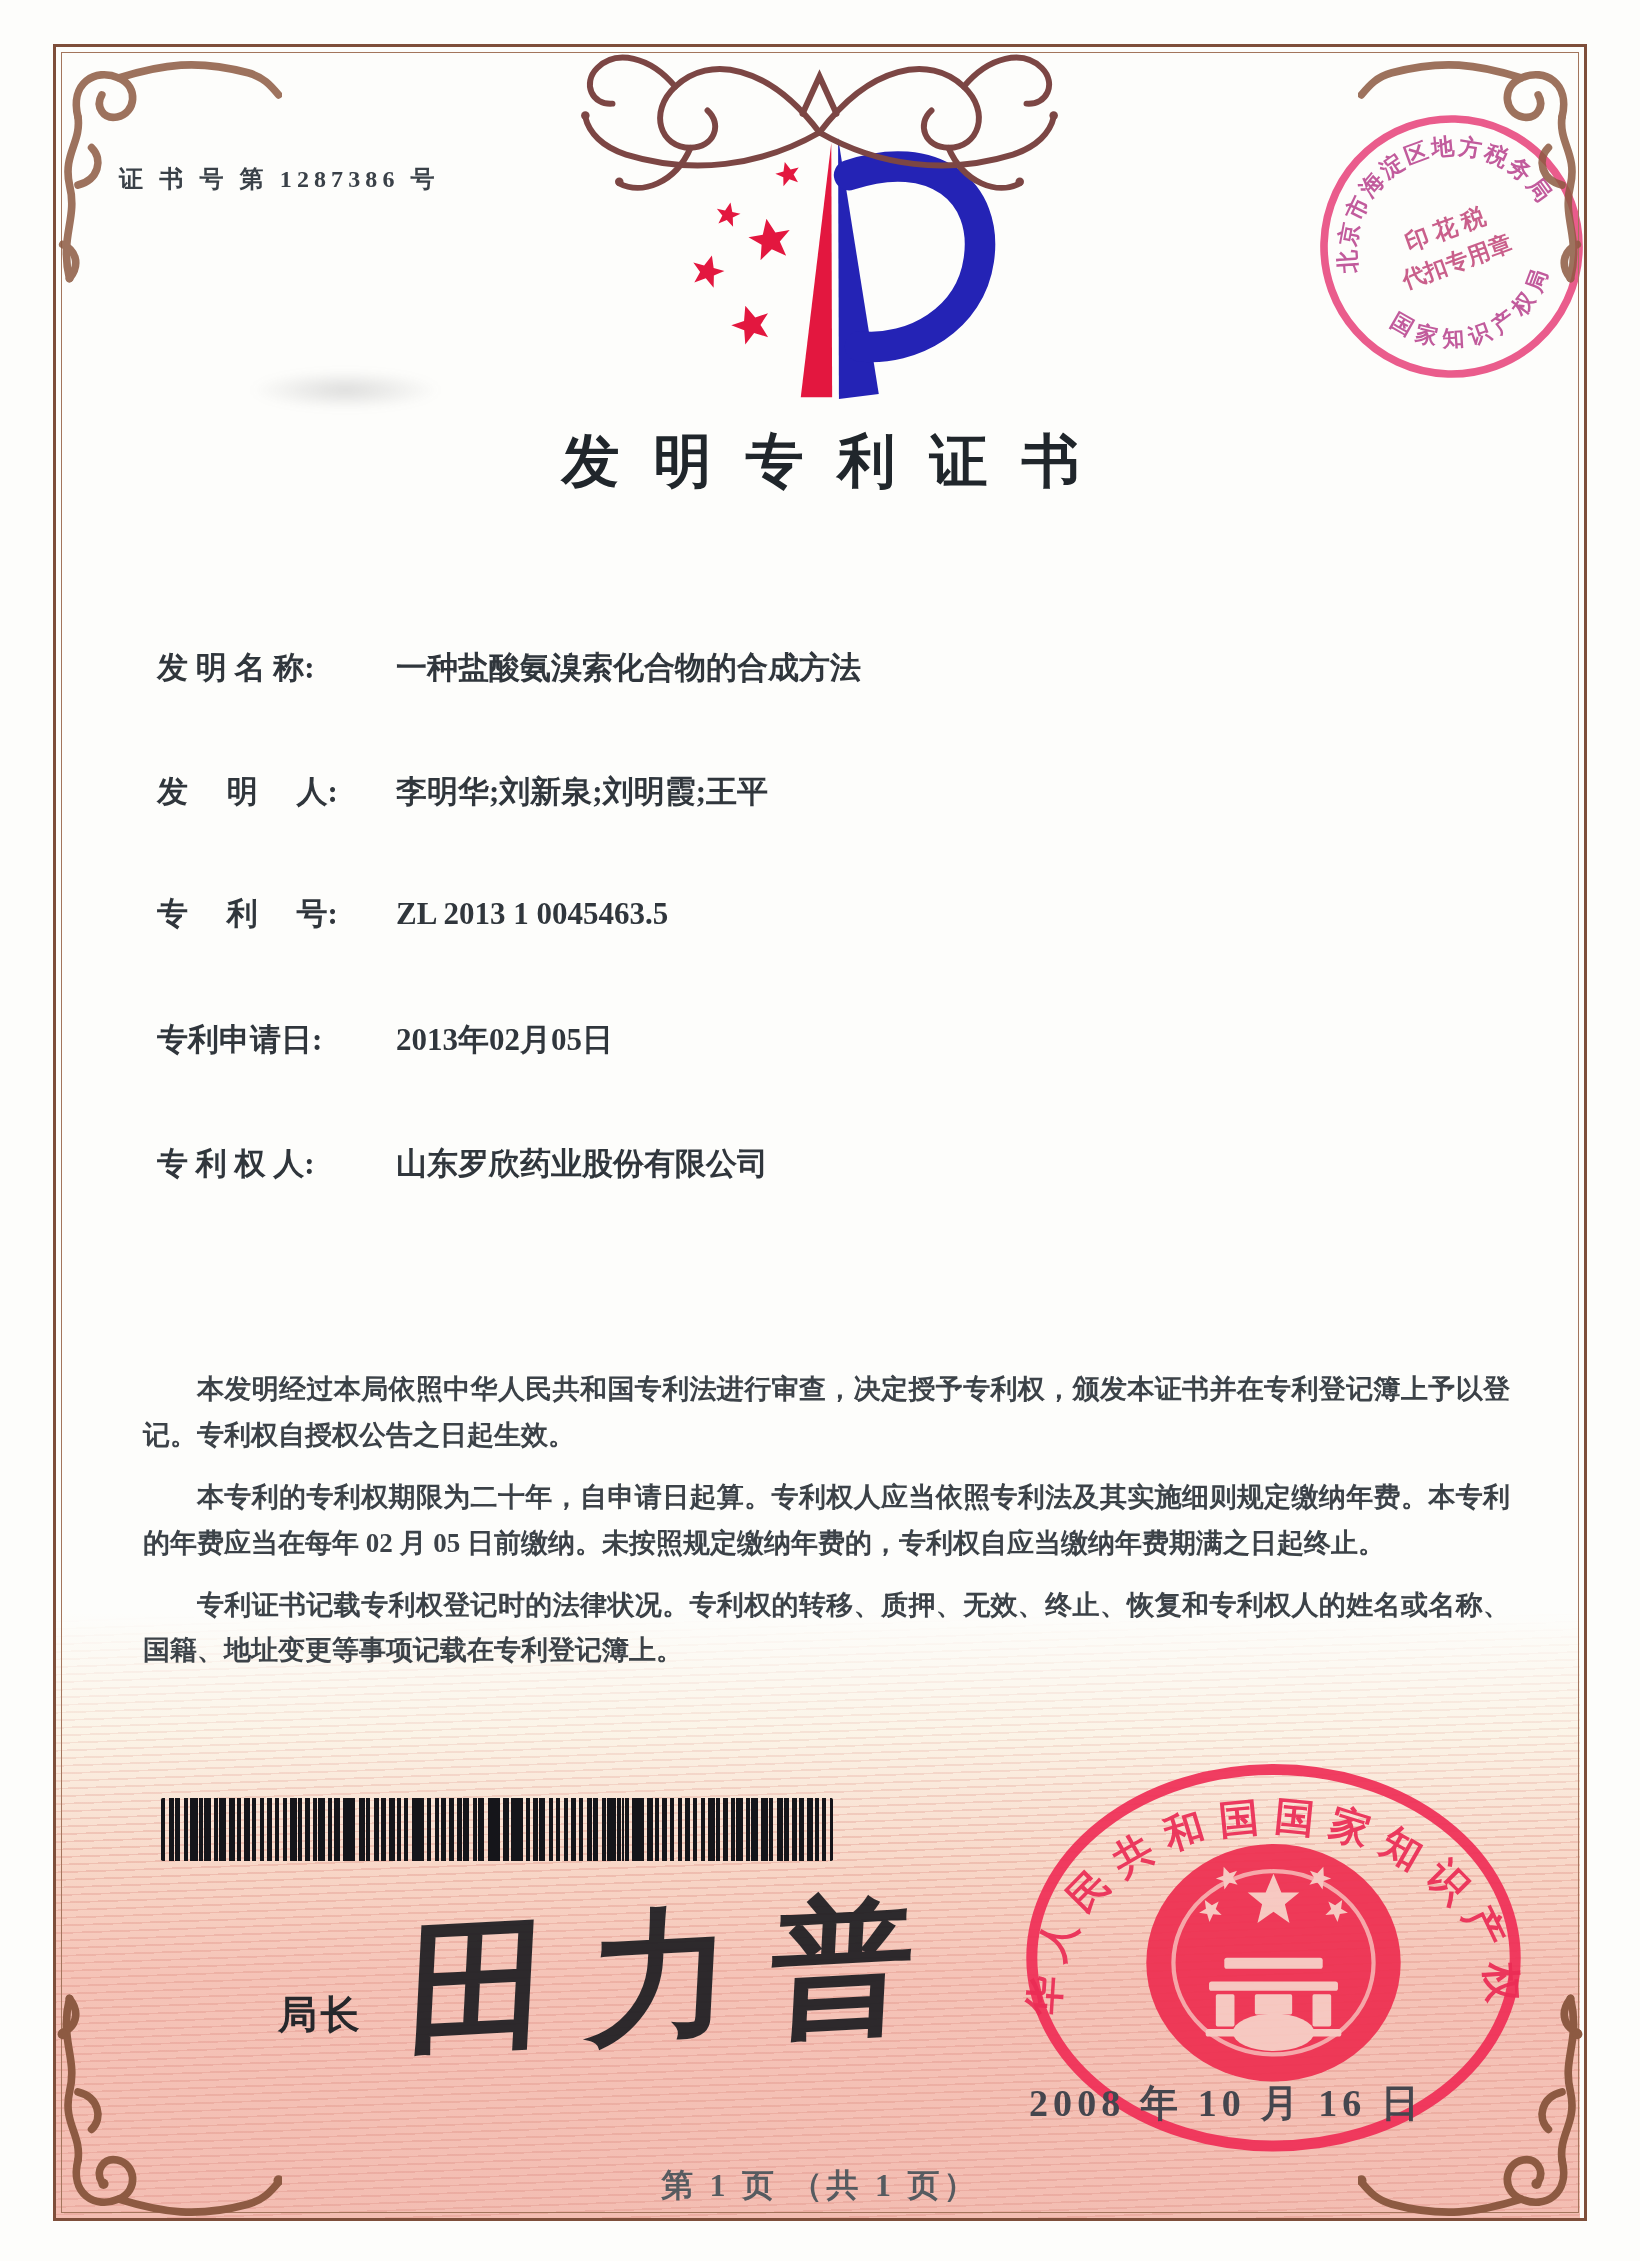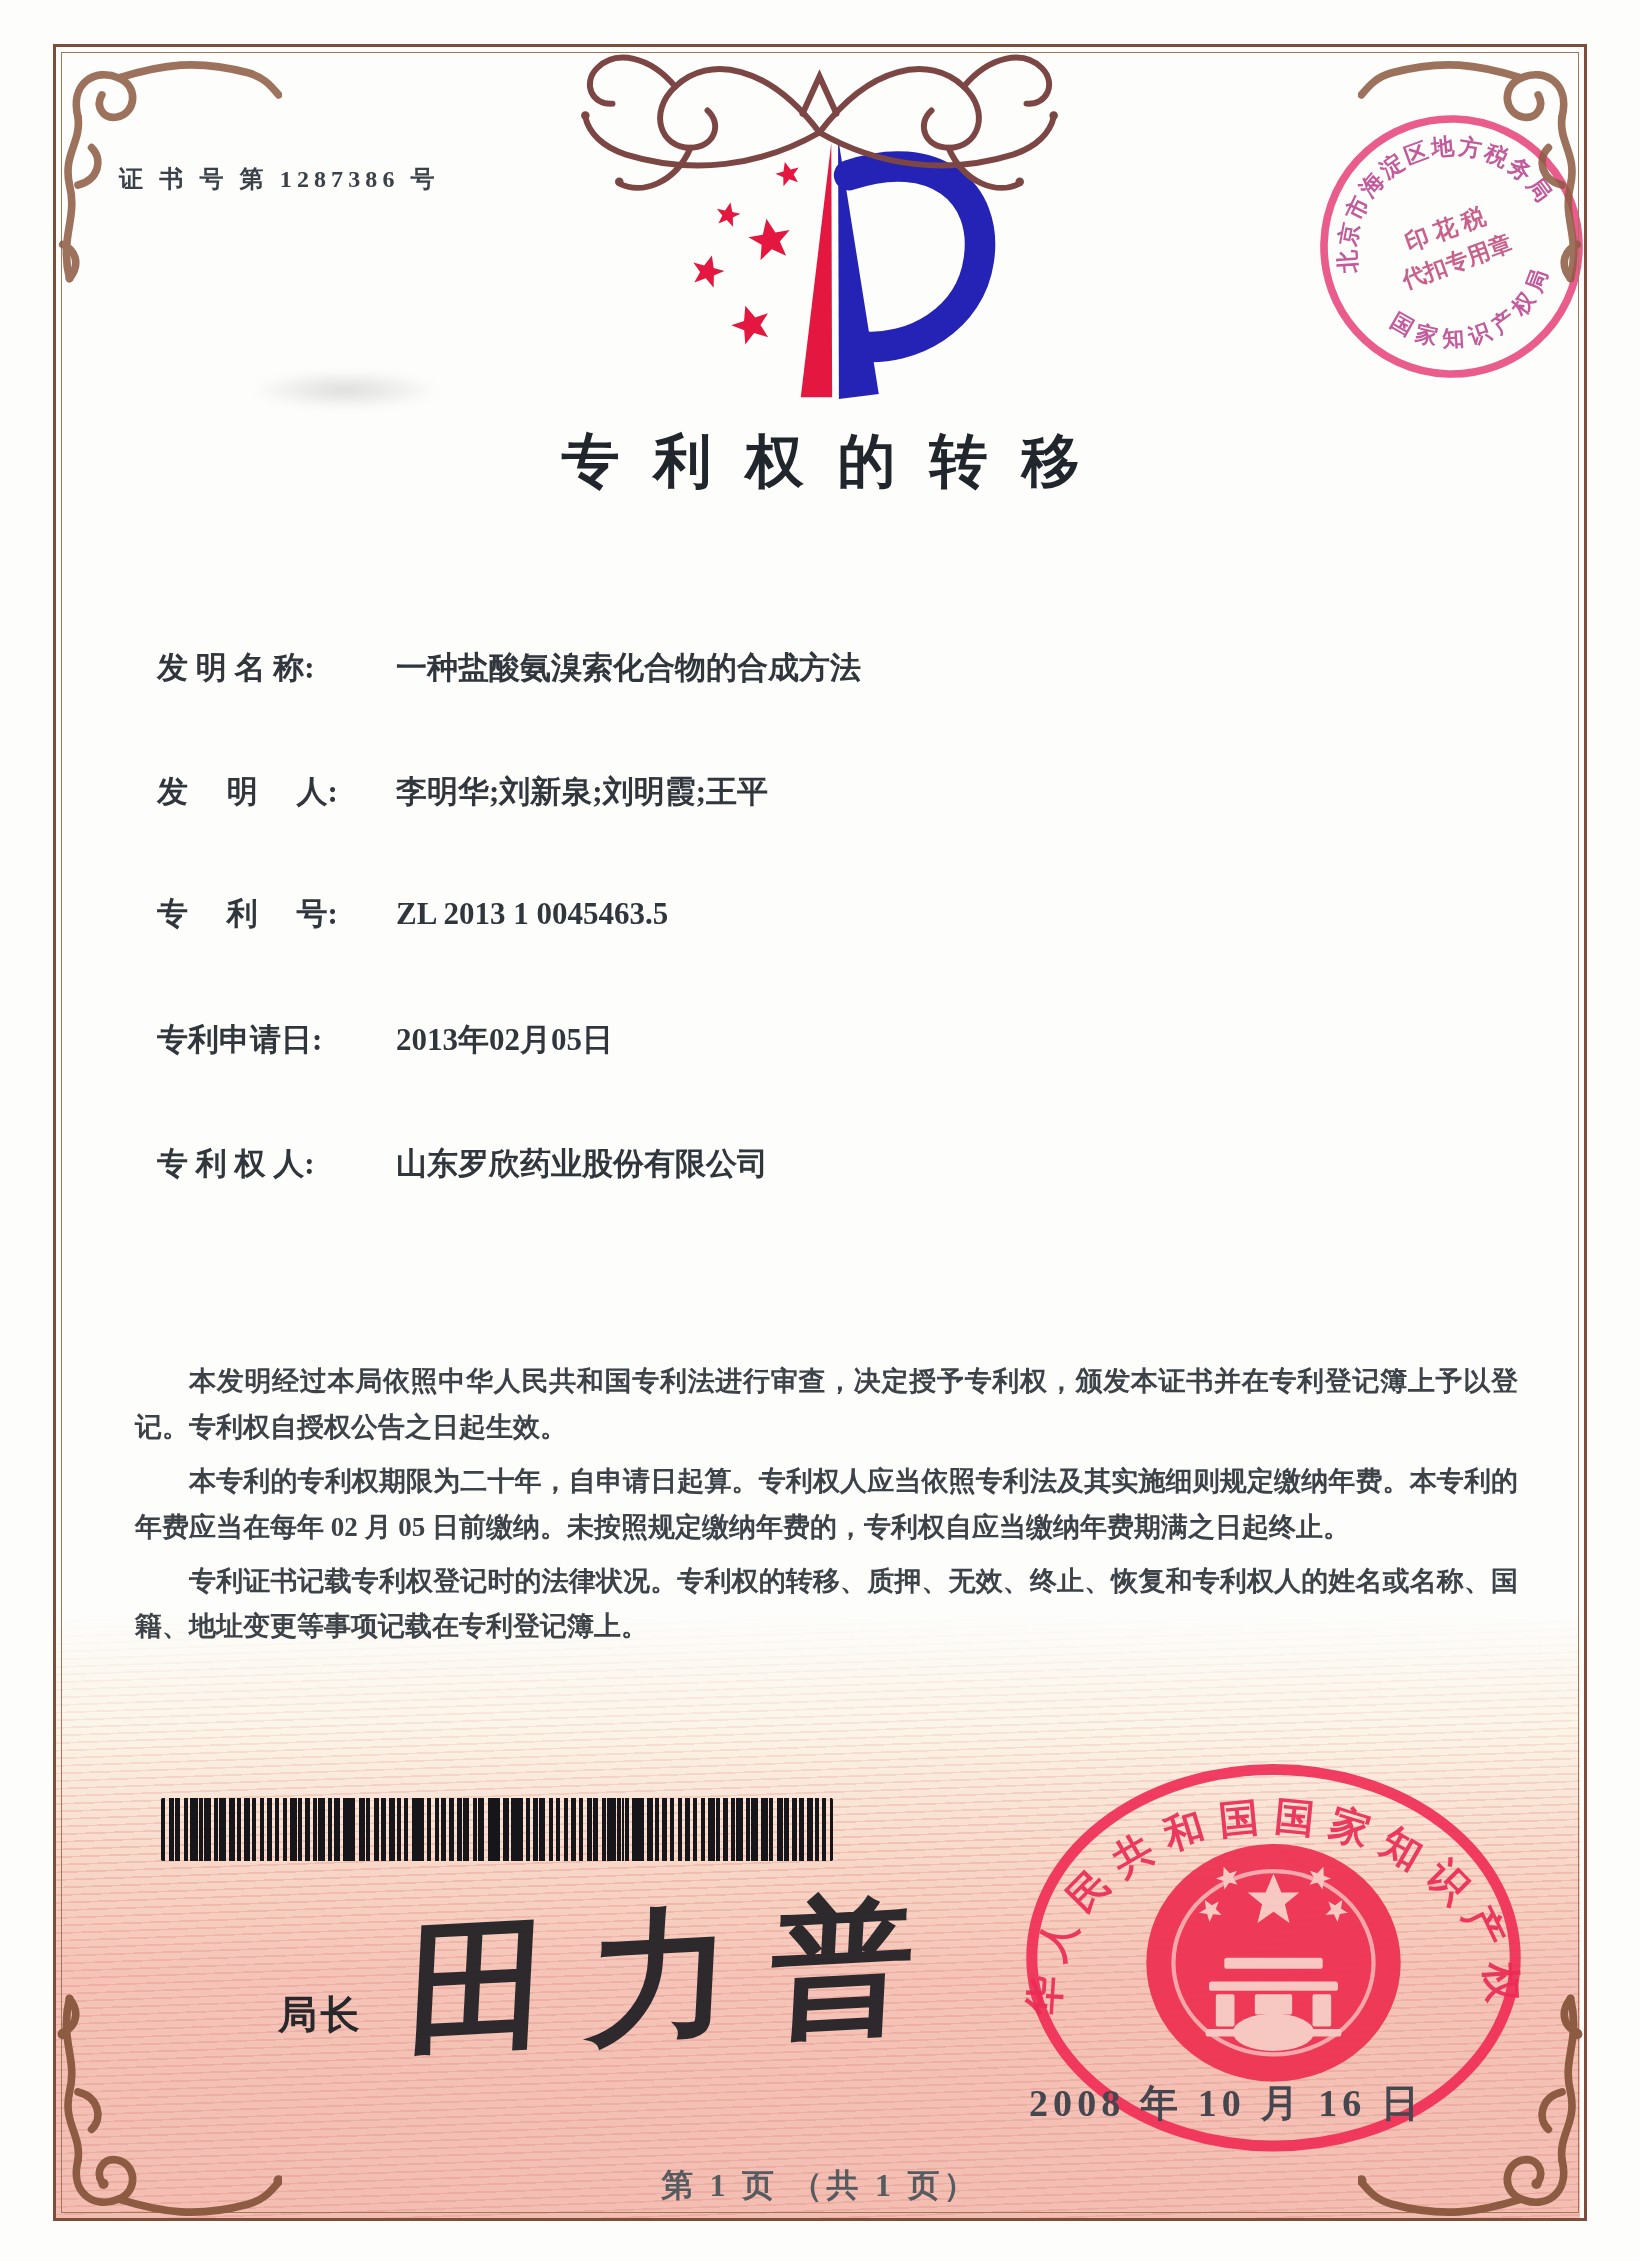--- a/index.html
+++ b/index.html
@@ -56,21 +56,21 @@
   }
   .field-row .lab{display:inline-block;min-width:227px;}
   .field-row .val{margin-left:12px;}
   .row-0{top:647px}.row-1{top:771px}.row-2{top:893px}
   .row-3{top:1019px}.row-4{top:1143px}.row-5{top:1268px}
   .body-text{
     position:absolute;left:127px;top:1351px;width:1399px;z-index:2;
     font-size:27px;line-height:1.70;font-weight:600;color:#3c4248;
     text-align:justify;
   }
-  .body-text p{margin:8px;text-indent:2em;}
+  .body-text p{margin:16px;text-indent:2em;}
   
   .barcode{
     position:absolute;left:161px;top:1798px;width:672px;height:63px;z-index:2;
     background-image:
       repeating-linear-gradient(90deg,#15151a 0 4.2px,rgba(0,0,0,0) 4.2px 7.6px),
       repeating-linear-gradient(90deg,#15151a 0 2.5px,rgba(0,0,0,0) 2.5px 14.4px),
       repeating-linear-gradient(90deg,rgba(0,0,0,0) 0 9.3px,#15151a 9.3px 12.7px,rgba(0,0,0,0) 12.7px 24.6px);
     border-radius:1.7px;
   }
   
@@ -221,21 +221,21 @@
       </text>
       <text x="170" y="178" text-anchor="middle" font-size="28" font-weight="700" fill="#c44f7f">印 花 税</text>
       <text x="170" y="218" text-anchor="middle" font-size="27" font-weight="700" fill="#c44f7f">代扣专用章</text>
     </g>
   </svg>
 
   <div class="cert-no">证 书 号 第 1287386 号</div>
 
   <div class="smudge"></div>
 
-  <div class="title">专利权的转移</div>
+  <div class="title">发明专利证书</div>
 
   <div class="field-row row-0">
     <span class="lab">发 明 名 称:</span><span class="val">一种盐酸氨溴索化合物的合成方法</span>
   </div>
   <div class="field-row row-1">
     <span class="lab">发　 明　 人:</span><span class="val">李明华;刘新泉;刘明霞;王平</span>
   </div>
   <div class="field-row row-2">
     <span class="lab">专　 利　 号:</span><span class="val">ZL 2013 1 0045463.5</span>
   </div>

